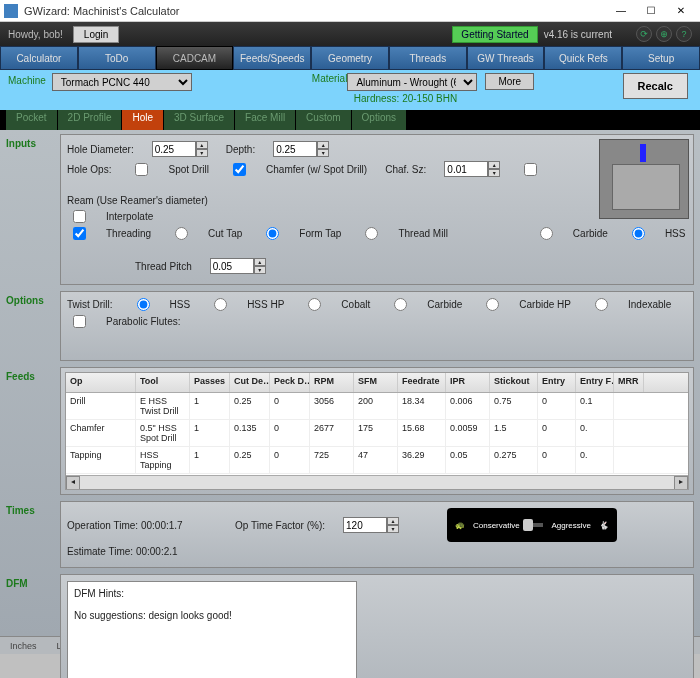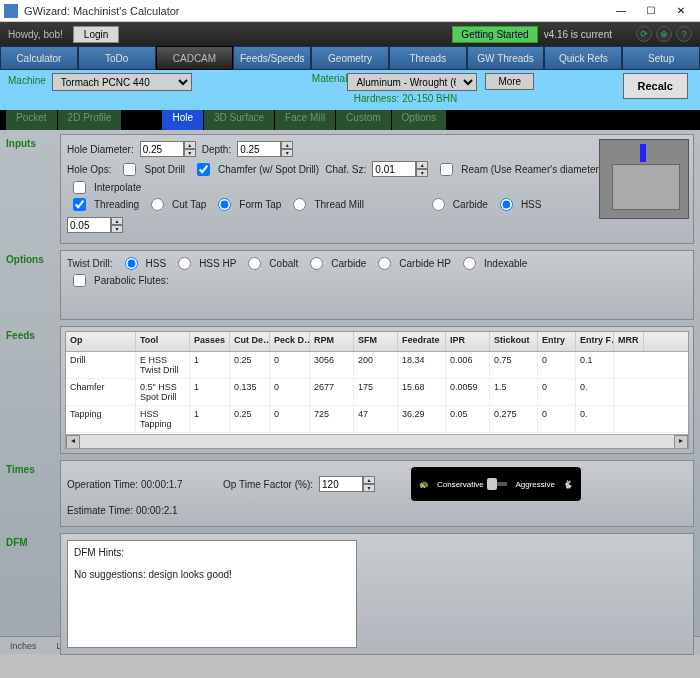--- a/index.html
+++ b/index.html
@@ -24,26 +24,26 @@
 .machsel { background: #d0d0d0; border: 1px solid #666; font-size: 10px; padding: 1px 4px; width: 140px; height: 18px; }
 .matblock { margin-left: 120px; display: flex; flex-direction: column; gap: 2px; }
 .matrow { display: flex; align-items: flex-start; }
 .matlbl { color: #1d7a1d; font-size: 10px; }
 .matsel { background: #d0d0d0; border: 1px solid #666; font-size: 10px; padding: 1px 4px; width: 130px; height: 18px; }
 .morebtn { background: #d0d0d0; border: 1px solid #666; padding: 2px 12px; font-size: 10px; cursor: pointer; margin-left: 8px; }
 .hardness { color: #1d7a1d; font-size: 10px; margin-left: 42px; }
 .recalc { position: absolute; right: 12px; background: #e0e0e0; border: 1px solid #666; padding: 6px 14px; font-size: 11px; font-weight: bold; cursor: pointer; }
 .subtabs { height: 20px; background: #000; display: flex; padding-left: 6px; }
 .stab { background: #2a5030; color: #6a9a70; padding: 2px 10px; font-size: 10px; margin-right: 1px; cursor: pointer; }
-.stab.act { background: #1d4ed8; color: #fff; margin-left: 40px; }
+.stab.act { background: #c2410c; color: #fff; }
 .content { background: linear-gradient(#b8bfc4,#a0a8b0); height: 506px; padding: 4px 6px; }
 .section { display: flex; margin-bottom: 6px; }
 .seclabel { width: 54px; color: #1d7a1d; font-size: 10px; font-weight: bold; padding-top: 4px; }
 .secbody { flex: 1; background: linear-gradient(#c8ccd0,#b0b6bc); border: 1px solid #888; padding: 6px; font-size: 10px; color: #222; position: relative; }
-.row { display: flex; align-items: center; gap: 6px; margin-bottom: 4px; flex-wrap: wrap; }
+.row { display: flex; align-items: center; gap: 18px; margin-bottom: 4px; flex-wrap: wrap; }
 .lbl { font-size: 10px; }
 .spin { display: flex; align-items: center; }
 .spin input { width: 44px; height: 16px; font-size: 10px; padding: 0 2px; border: 1px solid #777; background: #fff; }
 .spinbtns { display: flex; flex-direction: column; }
 .spinbtns span { width: 12px; height: 8px; background: #ddd; border: 1px solid #777; font-size: 6px; text-align: center; line-height: 6px; cursor: pointer; }
 input[type=checkbox], input[type=radio] { margin: 0 2px 0 6px; vertical-align: middle; }
 .preview { position: absolute; right: 4px; top: 4px; width: 90px; height: 80px; background: #888; border: 1px solid #555; }
 .preview::before { content: ""; position: absolute; left: 12px; top: 24px; width: 66px; height: 44px; background: #aaa; border: 1px solid #666; }
 .preview::after { content: ""; position: absolute; left: 40px; top: 4px; width: 6px; height: 18px; background: #22f; }
 .feedtable { background: #fff; border: 1px solid #999; width: 100%; height: 118px; overflow: hidden; position: relative; }

